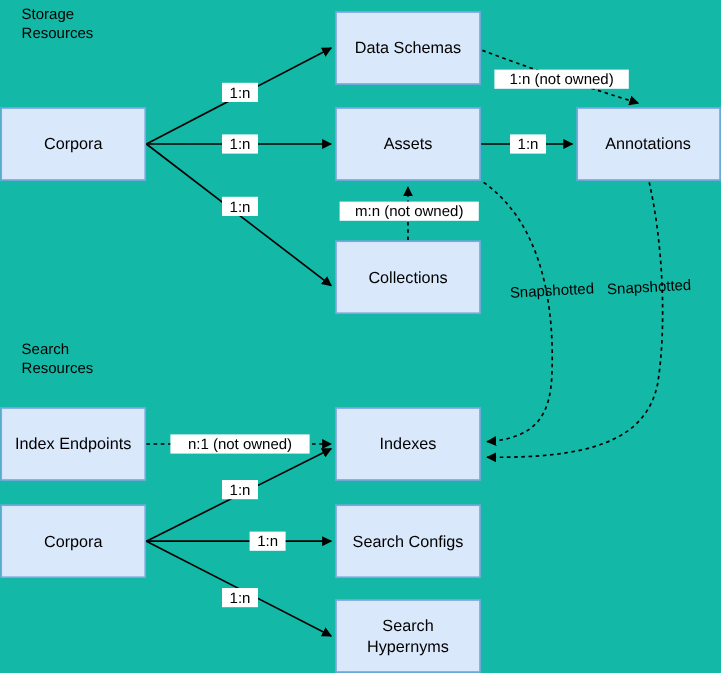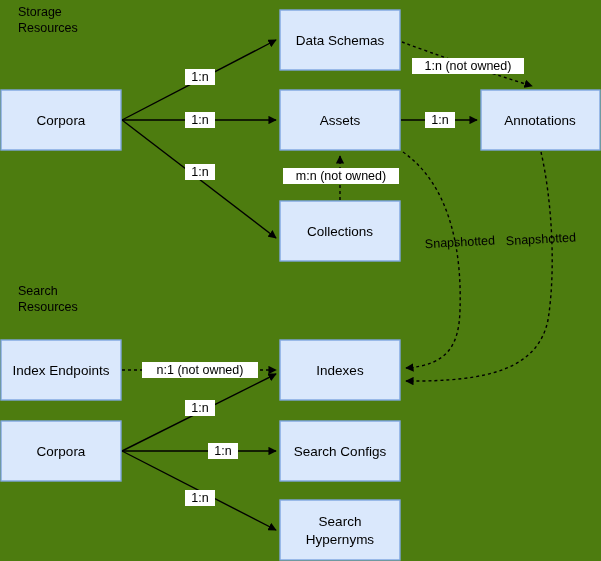--- a/index.html
+++ b/index.html
@@ -7,21 +7,21 @@
     padding: 0;
     background: #ffffff;
   }
   body {
     font-family: "Liberation Sans", sans-serif;
   }
   #diagram-root {
     position: relative;
     width: 601px;
     height: 561px;
-    background: #4d7c0f;
+    background: #14b8a6;
     overflow: hidden;
     text-align: right;
   }
   svg.canvas {
     position: absolute;
     left: 0;
     top: 0;
     width: 601px;
     height: 561px;
     display: block;

